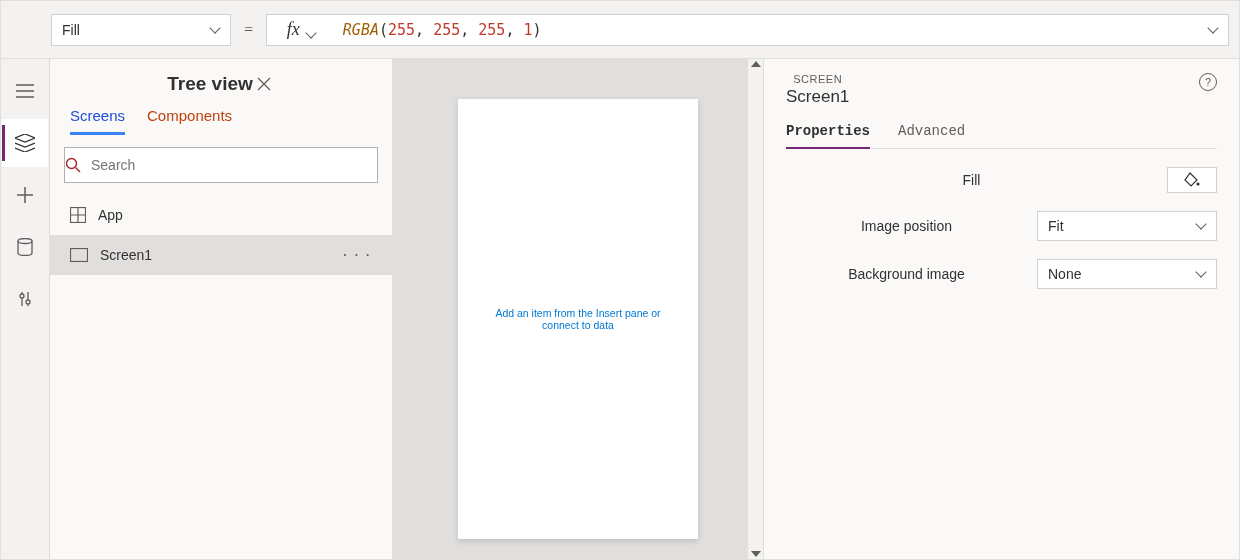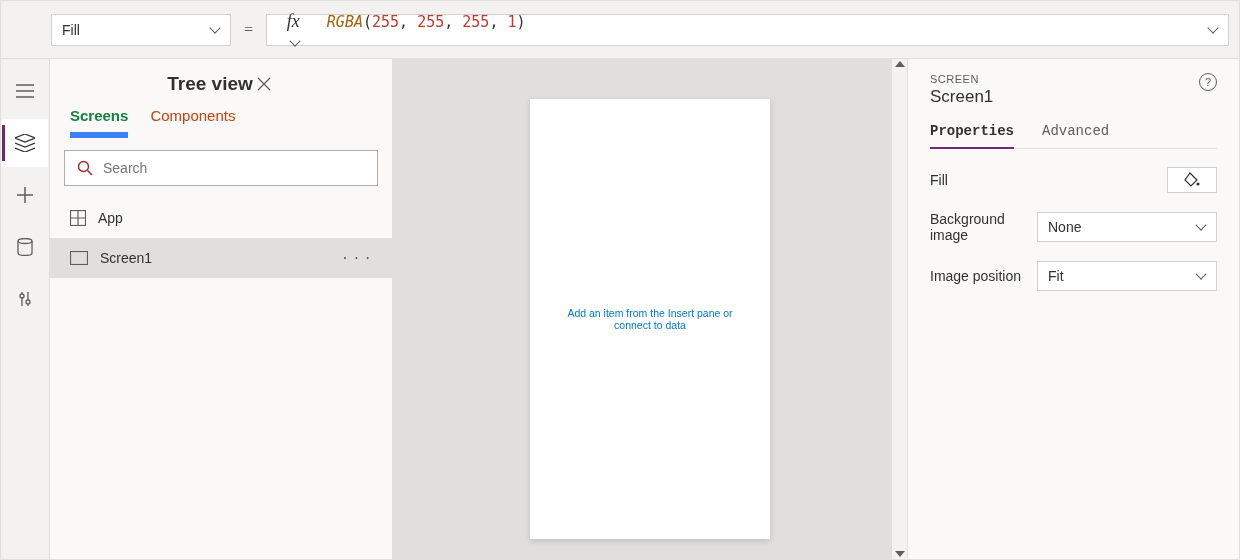--- a/index.html
+++ b/index.html
@@ -155,34 +155,34 @@
     gap: 22px;
     padding: 12px 20px 0 20px;
   }
   .tree-tab {
     padding-bottom: 8px;
     cursor: pointer;
     font-size: 15px;
     color: #c2410c;
   }
   .tree-tab.active {
-    color: #15803d;
-    font-weight: 700;
-    border-bottom: 6px solid #3b82f6;
+    color: #1d4ed8;
+    font-weight: 400;
+    border-bottom: 3px solid #3b82f6;
   }
   .search-wrap {
     padding: 12px 14px;
   }
   .search-box {
     display: flex;
     align-items: center;
     background: #fff;
     border: 1px solid #b3b0ad;
     height: 36px;
-    padding: 0 12px;
+    padding: 0 0;
     gap: 10px;
   }
   .search-box input {
     border: none;
     outline: none;
     font-size: 14px;
     flex: 1;
     background: transparent;
   }
   .tree-item {
@@ -239,26 +239,27 @@
     padding: 20px;
     text-align: center;
     margin-top: 18px;
   }
   .screen-mock .hint {
     color: #0078d4;
     font-size: 10.5px;
   }
   
   .props-panel {
-    width: 332px;
+    width: 476px;
     background: #faf9f8;
     border-left: 1px solid #e1dfdd;
     padding: 14px 22px;
     display: flex;
     flex-direction: column;
+    text-align: center;
   }
   .props-header {
     display: flex;
     justify-content: space-between;
     align-items: flex-start;
   }
   .props-type {
     font-size: 11px;
     color: #605e5c;
     letter-spacing: 0.5px;
@@ -334,21 +335,21 @@
 <div class="app">
 
   <div class="formula-bar">
     <div class="property-select">
       <span>Fill</span>
       <span class="chevron"></span>
     </div>
     <span class="equals">=</span>
     <div class="formula-input">
       <span class="formula-content">
-        <span class="fx-wrap" style="display:inline-flex;align-items:flex-end;margin-right:18px;flex-direction:column;">
+        <span class="fx-wrap" style="display:inline-flex;align-items:flex-end;margin-right:18px;">
           <span class="fx">fx</span>
           <span class="chevron"></span>
         </span>
         <span class="fn-name">RGBA</span><span class="paren">(</span><span class="num">255</span><span class="comma">, </span><span class="num">255</span><span class="comma">, </span><span class="num">255</span><span class="comma">, </span><span class="num">1</span><span class="paren">)</span>
       </span>
       <span class="chevron"></span>
     </div>
   </div>
 
   <div class="main">
@@ -449,29 +450,29 @@
         <div class="prop-label">Fill</div>
         <div class="fill-swatch">
           <svg width="16" height="16" viewBox="0 0 16 16">
               <path d="M6 1 L13 8 L7 14 L1 8 Z" fill="none" stroke="#323130" stroke-width="1.2"></path>
               <circle cx="14" cy="12" r="1.6" fill="#323130"></circle>
             </svg>
         </div>
       </div>
 
       <div class="prop-row">
+        <div class="prop-label">Image position</div>
+        <div class="prop-control">
+          <span>Fit</span>
+          <span class="chevron"></span>
+        </div>
+      </div>
+
+      <div class="prop-row">
         <div class="prop-label">Background image</div>
         <div class="prop-control">
           <span>None</span>
           <span class="chevron"></span>
         </div>
       </div>
-
-      <div class="prop-row">
-        <div class="prop-label">Image position</div>
-        <div class="prop-control">
-          <span>Fit</span>
-          <span class="chevron"></span>
-        </div>
-      </div>
     </div>
   </div>
 </div>
 
 </body></html>

